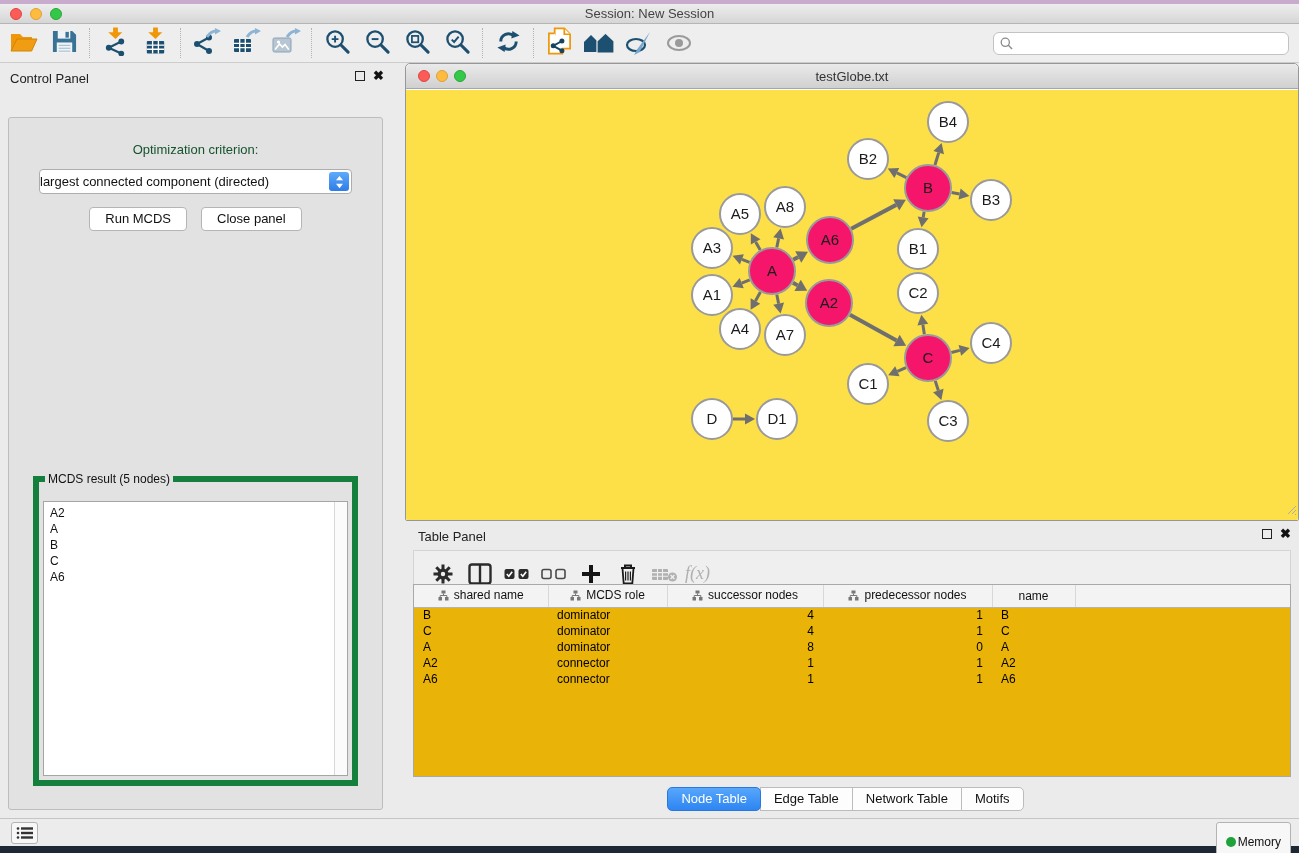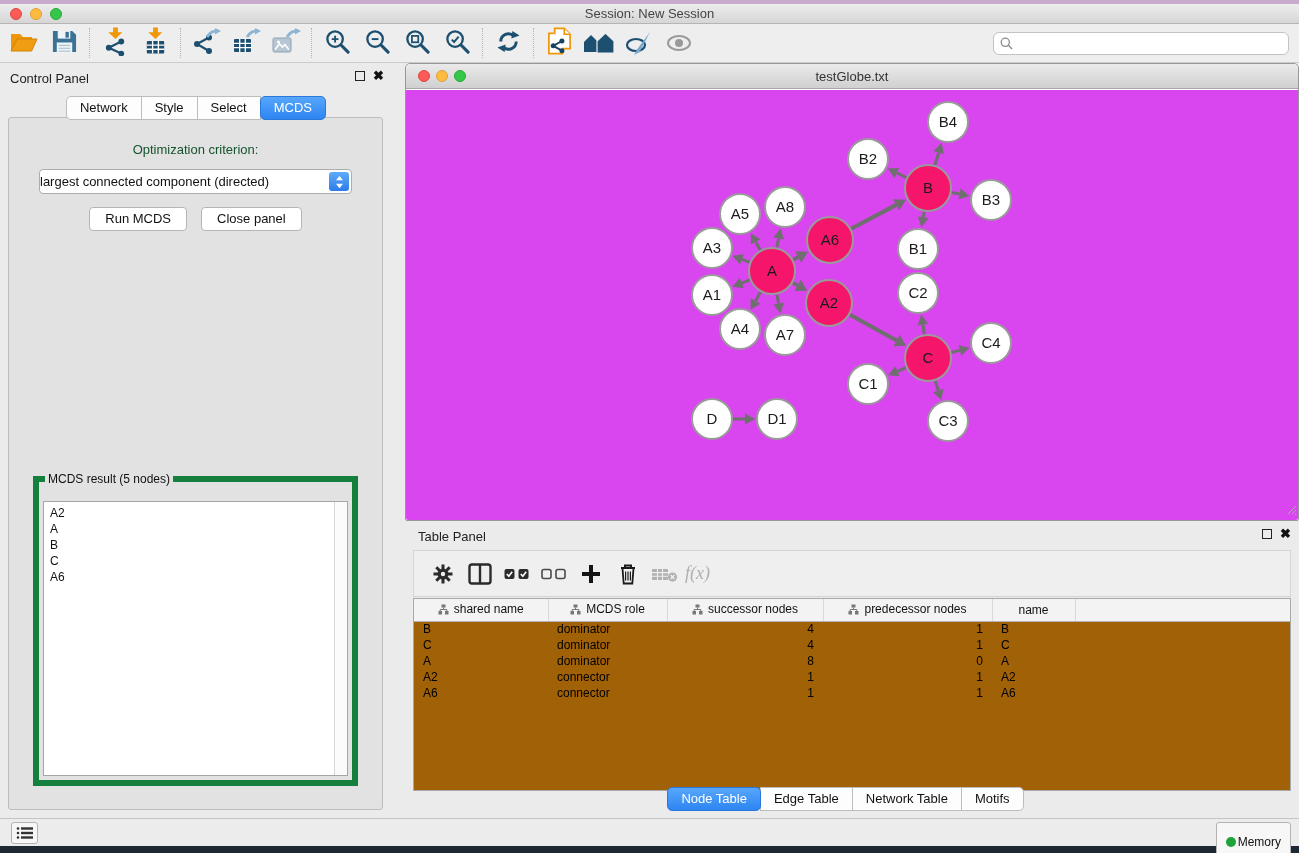--- a/index.html
+++ b/index.html
@@ -64,33 +64,33 @@
   #result-list li { font-size:12px; line-height:16px; color:#111; }
 
   
   #right-area { position:absolute; left:392px; top:0; right:0; height:100%; }
 
   
   #network-window { position:absolute; left:13px; top:-1px; width:894px; height:458px; background:#fff; border:1px solid #979797; border-radius:5px 5px 2px 2px; }
   #nw-titlebar { height:25px; background:linear-gradient(#eaeaea,#d0d0d0); border-bottom:1px solid #a6a6a6; border-radius:5px 5px 0 0; position:relative; }
   #nw-titlebar .traffic { top:6px; left:12px; gap:6px; }
   #nw-title { text-align:center; line-height:25px; font-size:13px; color:#333; }
-  #nw-canvas { position:absolute; top:26px; left:0; right:0; bottom:0; background:#d946ef; overflow:hidden; border-radius:0 0 2px 2px; }
+  #nw-canvas { position:absolute; top:26px; left:0; right:0; bottom:0; background:#fde047; overflow:hidden; border-radius:0 0 2px 2px; }
   #graph-svg { width:100%; height:100%; display:block; }
   .node-label { font-family:"Liberation Sans",sans-serif; font-size:15px; fill:#1b1b1b; text-anchor:middle; user-select:none; }
   #nw-grip { position:absolute; right:1px; bottom:1px; }
 
   
   #table-panel { position:absolute; left:0; right:0; top:458px; bottom:0; }
   #tp-titlerow { position:relative; height:27px; }
   #tp-title { position:absolute; left:26px; top:7px; font-size:13px; color:#222; }
   #tp-toolbar { position:absolute; left:21px; right:8px; top:28px; height:47px; background:#efefef; border:1px solid #d4d4d4; display:flex; align-items:center; gap:0; padding-left:10px; }
   .tp-tool { width:37px; height:36px; display:flex; align-items:center; justify-content:center; }
   #fx-label { font-family:"Liberation Serif",serif; font-style:italic; font-size:18px; color:#b0b0b0; margin-left:2px; }
-  #tp-table-wrap { position:absolute; left:21px; right:8px; top:76px; height:193px; background:#a16207; border:1px solid #a9a9a9; overflow:hidden; }
+  #tp-table-wrap { position:absolute; left:21px; right:8px; top:62px; height:193px; background:#eab308; border:1px solid #a9a9a9; overflow:hidden; }
   #node-table { border-collapse:collapse; table-layout:fixed; width:100%; }
   #node-table th { height:22px; background:#f3f3f3; border-bottom:1px solid #b4b4b4; border-right:1px solid #d8d8d8; font-weight:normal; font-size:12px; color:#111; text-align:center; white-space:nowrap; overflow:hidden; }
   #node-table th.filler { border-right:none; }
   #node-table td { font-size:12px; height:16px; padding:0 9px; white-space:nowrap; overflow:hidden; color:#000; }
   #node-table td.num { text-align:right; }
   .th-inner { display:inline-flex; align-items:center; gap:5px; }
   #tp-tabs { bottom:7px; }
   
   #status-bar { position:absolute; left:0; right:0; bottom:0; height:28px; background:#ececec; border-top:1px solid #c5c5c5; }
   #list-btn { position:absolute; left:11px; top:3px; width:27px; height:22px; background:#f7f7f7; border:1px solid #b3b3b3; border-radius:3px; display:flex; align-items:center; justify-content:center; }
@@ -264,26 +264,20 @@
   <div id="main">
 
     <div id="control-panel">
       <div class="panel-titlerow">
         <span class="panel-title">Control Panel</span>
         <span class="panel-ctrls">
           <span class="float-box"></span>
           <span class="close-x">✖</span>
         </span>
       </div>
-      <div id="cp-tabs" class="seg-tabs">
-          <div class="seg-tab">Network</div>
-          <div class="seg-tab">Style</div>
-          <div class="seg-tab">Select</div>
-          <div class="seg-tab active">MCDS</div>
-        </div>
       <div id="cp-inner">
         <span id="opt-label">Optimization criterion:</span>
         <div id="opt-select">
           <span>largest connected component (directed)</span>
           <span id="opt-spinner">
               <svg width="9" height="14" viewBox="0 0 10 16">
                 <path d="M5 1 L9 6 H1 Z" fill="#fff"></path>
                 <path d="M5 15 L1 10 h8 Z" fill="#fff"></path>
               </svg>
             </span>

